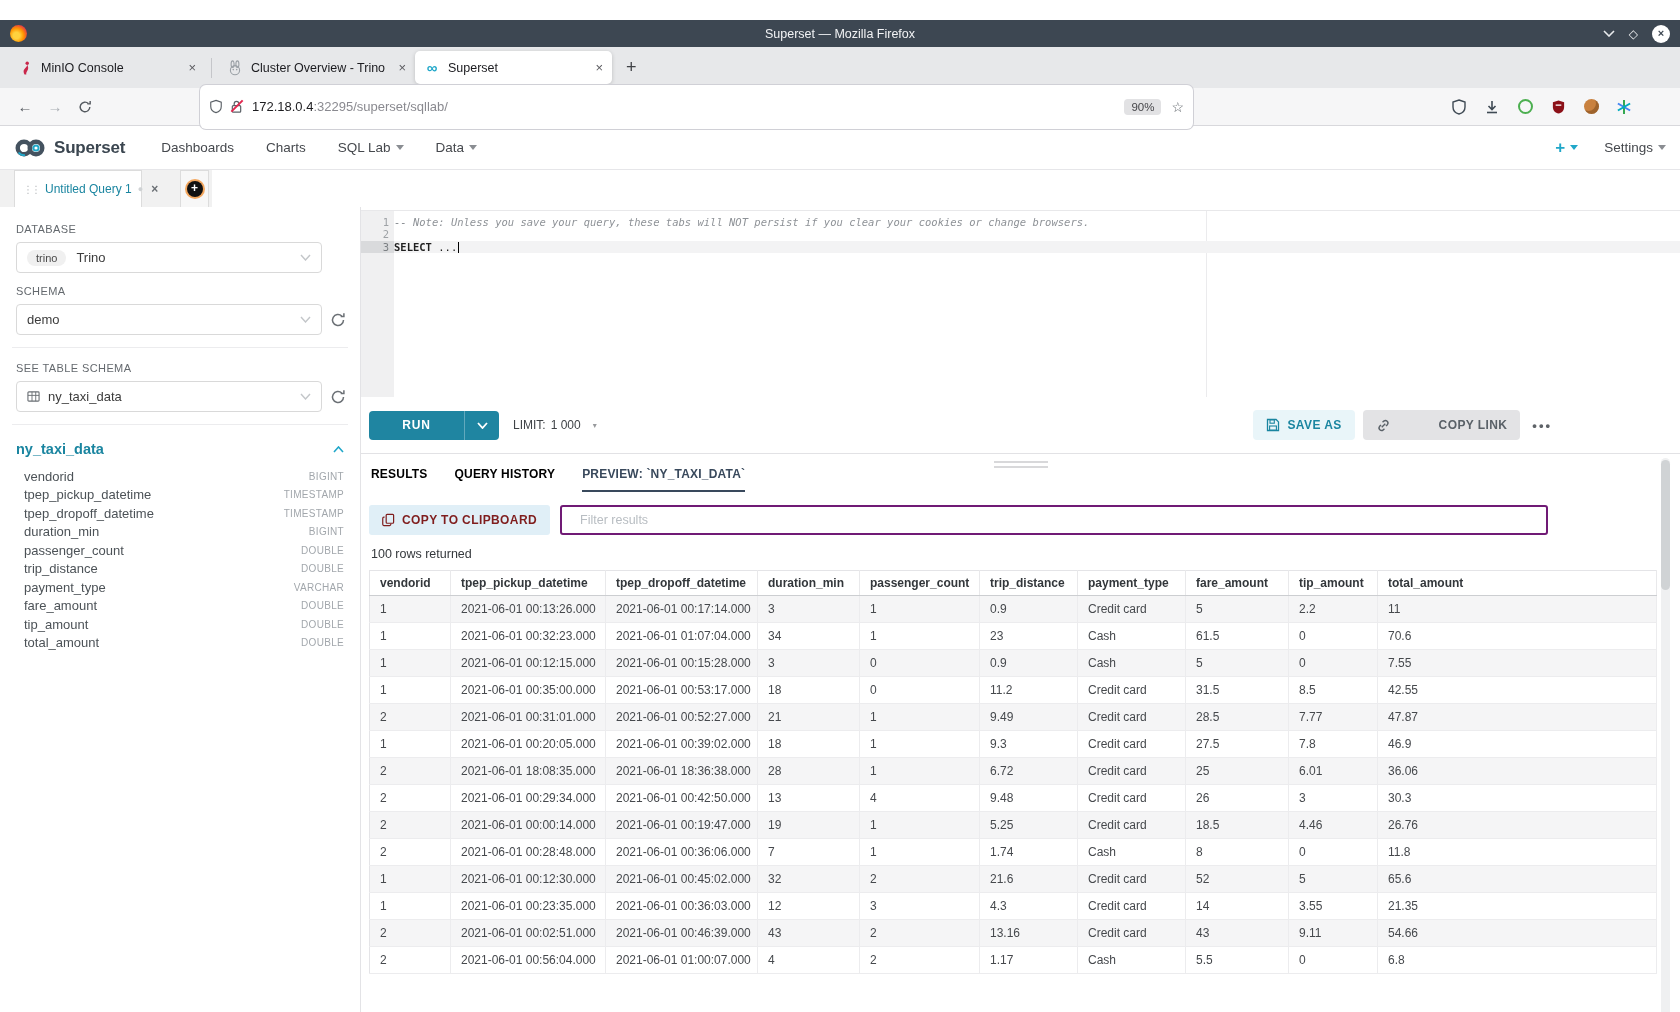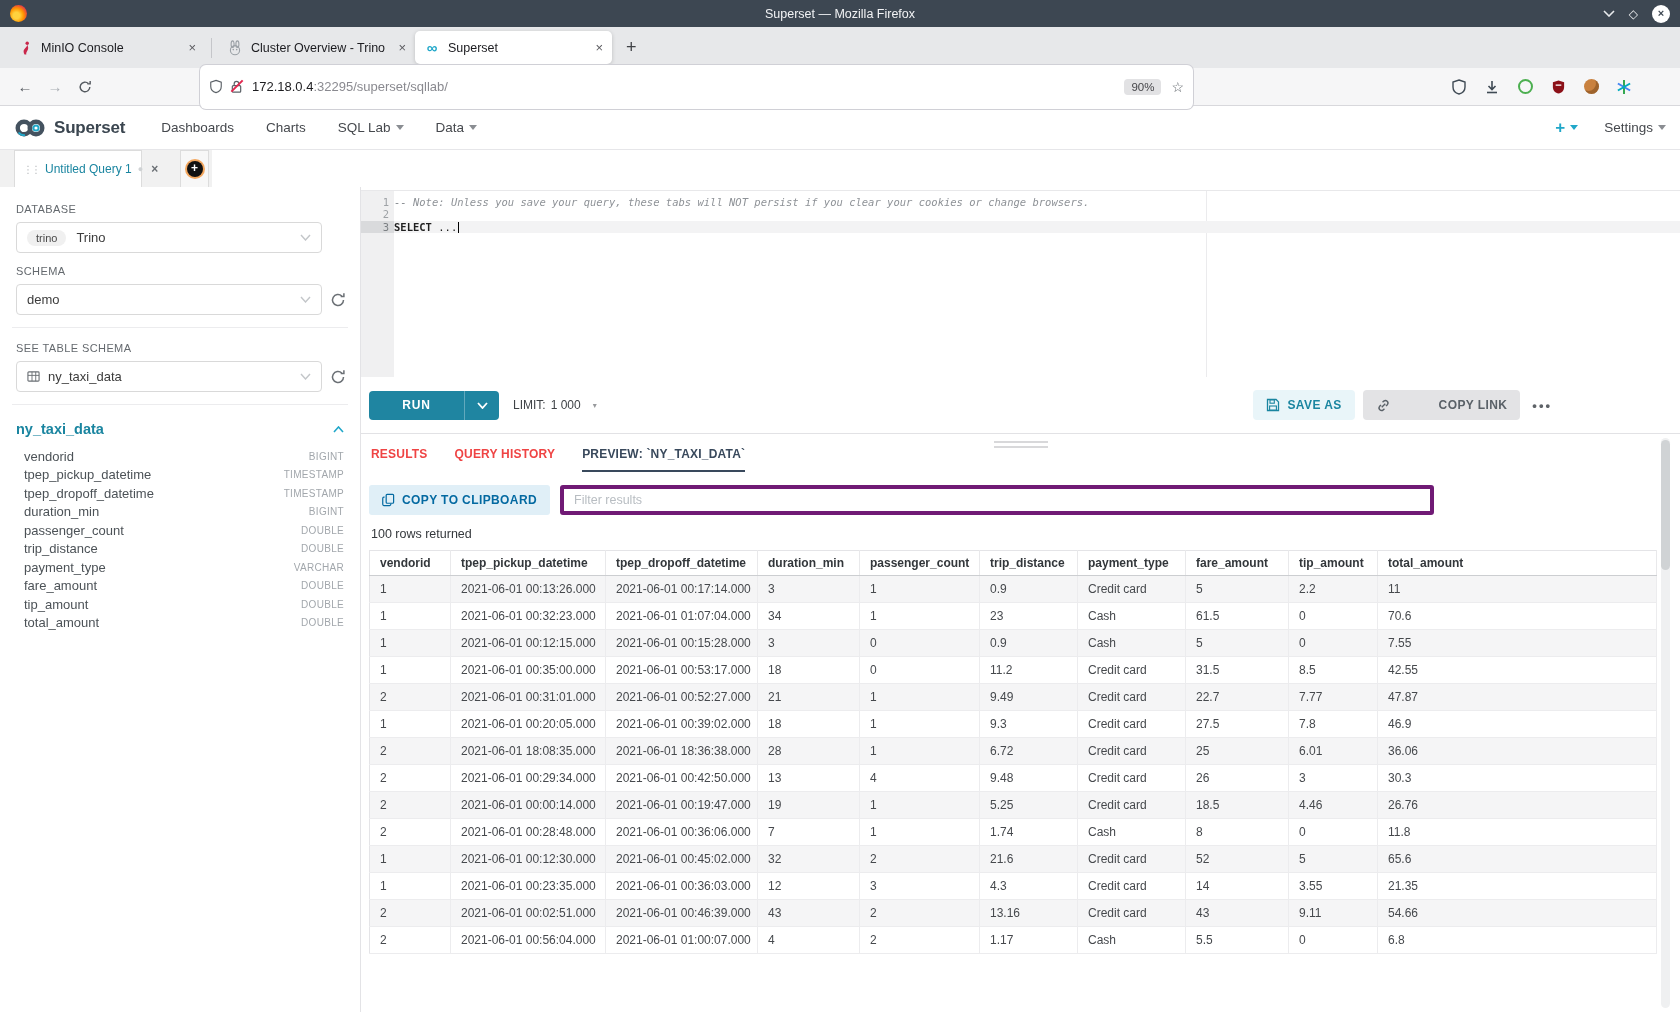--- a/index.html
+++ b/index.html
@@ -1,21 +1,21 @@
 <!DOCTYPE html>
 <html><head>
 <meta charset="utf-8">
 <style>
   * { margin:0; padding:0; box-sizing:border-box; }
   html,body { width:1680px; height:1012px; overflow:hidden; background:#fff;
     font-family:"Liberation Sans", sans-serif; }
   svg { display:block; }
 
   
-  .titlebar { height:27px; background:#3d4752; display:flex; align-items:center; position:relative; }
+  .titlebar { height:27px; background:#3d4752; display:flex; align-items:center; position:relative;margin-top:20px; }
   .ff-logo { width:17px; height:17px; margin-left:10px; border-radius:50%;
     background:radial-gradient(circle at 38% 62%, #ffd23e 0 22%, #ff9500 48%, #e8453c 72%, #b5007f 100%); }
   .win-title { position:absolute; left:0; right:0; text-align:center; color:#f2f3f5; font-size:12.5px; }
   .win-controls { margin-left:auto; display:flex; align-items:center; gap:14px; padding-right:10px; position:relative; }
   .wc { color:#e8eaec; display:flex; align-items:center; justify-content:center; }
   .wc-max { font-size:12px; }
   .wc-close { width:18px; height:18px; border-radius:50%; background:#fff; color:#3d4752; font-size:11px; font-weight:bold; line-height:1; }
 
   .tabstrip { height:41px; background:#e7e8ea; display:flex; align-items:center; padding-left:8px; }
   .btab { width:197px; height:33px; display:flex; align-items:center; padding:0 9px; border-radius:5px;
@@ -121,27 +121,27 @@
     font-size:12px; font-weight:bold; letter-spacing:.4px; }
   .btn-saveas { background:#e9f5f9; color:#1a85a0; }
   .btn-copylink { background:#e3e3e5; color:#5a6168;gap:48px; }
   .more-dots { color:#5f6368; font-size:13px; letter-spacing:2px; font-weight:bold; margin-left:4px; }
 
   
   .south { flex:1; position:relative; padding:0 8px; overflow:hidden; }
   .drag-handle { position:absolute; top:7px; left:50%; margin-left:-27px; width:54px; }
   .drag-handle i { display:block; height:2px; background:#d8d8da; margin-bottom:3px; }
   .res-tabs { display:flex; gap:27px; padding-top:13px; margin-left:2px; }
-  .res-tab { font-size:12px; font-weight:bold; letter-spacing:.2px; color:#ef4444; padding-bottom:9px;
+  .res-tab { font-size:12px; font-weight:bold; letter-spacing:.2px; color:#000000; padding-bottom:9px;
     border-bottom:2px solid transparent; white-space:nowrap; }
   .res-tab.active { color:#39495c; border-bottom-color:#39495c; }
   .res-controls { margin-top:13px; display:flex; align-items:center; }
-  .btn-copyclip { background:#e0eff7; color:#0369a1; border-radius:3px; }
-  .filter-input { margin-left:10px; width:874px; height:30px; border:4px solid #701a75; border-radius:3px;
-    padding:0 10px; font-size:12.5px; color:#3c3c3c; outline:none; font-family:"Liberation Sans", sans-serif; }
+  .btn-copyclip { background:#e0eff7; color:#7f1d1d; border-radius:3px; }
+  .filter-input { margin-left:10px; width:988px; height:30px; border:2px solid #701a75; border-radius:3px;
+    padding:0 18px; font-size:12.5px; color:#3c3c3c; outline:none; font-family:"Liberation Sans", sans-serif; }
   .filter-input::placeholder { color:#b8bdc2; }
   .rows-returned { margin:12px 0 9px 2px; font-size:12.5px; color:#34383c; }
   table.grid { width:1288px; border-collapse:collapse; border:1px solid #e4e4e7; table-layout:fixed; }
   .grid th { font-size:12px; font-weight:bold; color:#33373b; text-align:left; padding:5px 10px; height:24px;
     border-right:1px solid #e9e9eb; border-bottom:1px solid #ccced1; background:#fff; white-space:nowrap; overflow:hidden; }
   .grid td { font-size:12px; color:#46494d; padding:6px 10px; height:27px;
     border-right:1px solid #ececee; border-bottom:1px solid #ececee; white-space:nowrap; overflow:hidden; }
   .grid tbody tr:nth-child(odd) td { background:#f5f5f6; }
   .south-scrollbar { position:absolute; right:10px; top:4px; bottom:4px; width:9px; background:#eff0f1; border-radius:5px; }
   .south-scrollbar .thumb { position:absolute; top:2px; left:0; width:9px; height:130px; background:#d0d3d5; border-radius:5px; }
@@ -578,21 +578,21 @@
               <td>42.55</td>
             </tr>
             <tr>
               <td>2</td>
               <td>2021-06-01 00:31:01.000</td>
               <td>2021-06-01 00:52:27.000</td>
               <td>21</td>
               <td>1</td>
               <td>9.49</td>
               <td>Credit card</td>
-              <td>22.7</td>
+              <td>28.5</td>
               <td>7.77</td>
               <td>47.87</td>
             </tr>
             <tr>
               <td>1</td>
               <td>2021-06-01 00:20:05.000</td>
               <td>2021-06-01 00:39:02.000</td>
               <td>18</td>
               <td>1</td>
               <td>9.3</td>

